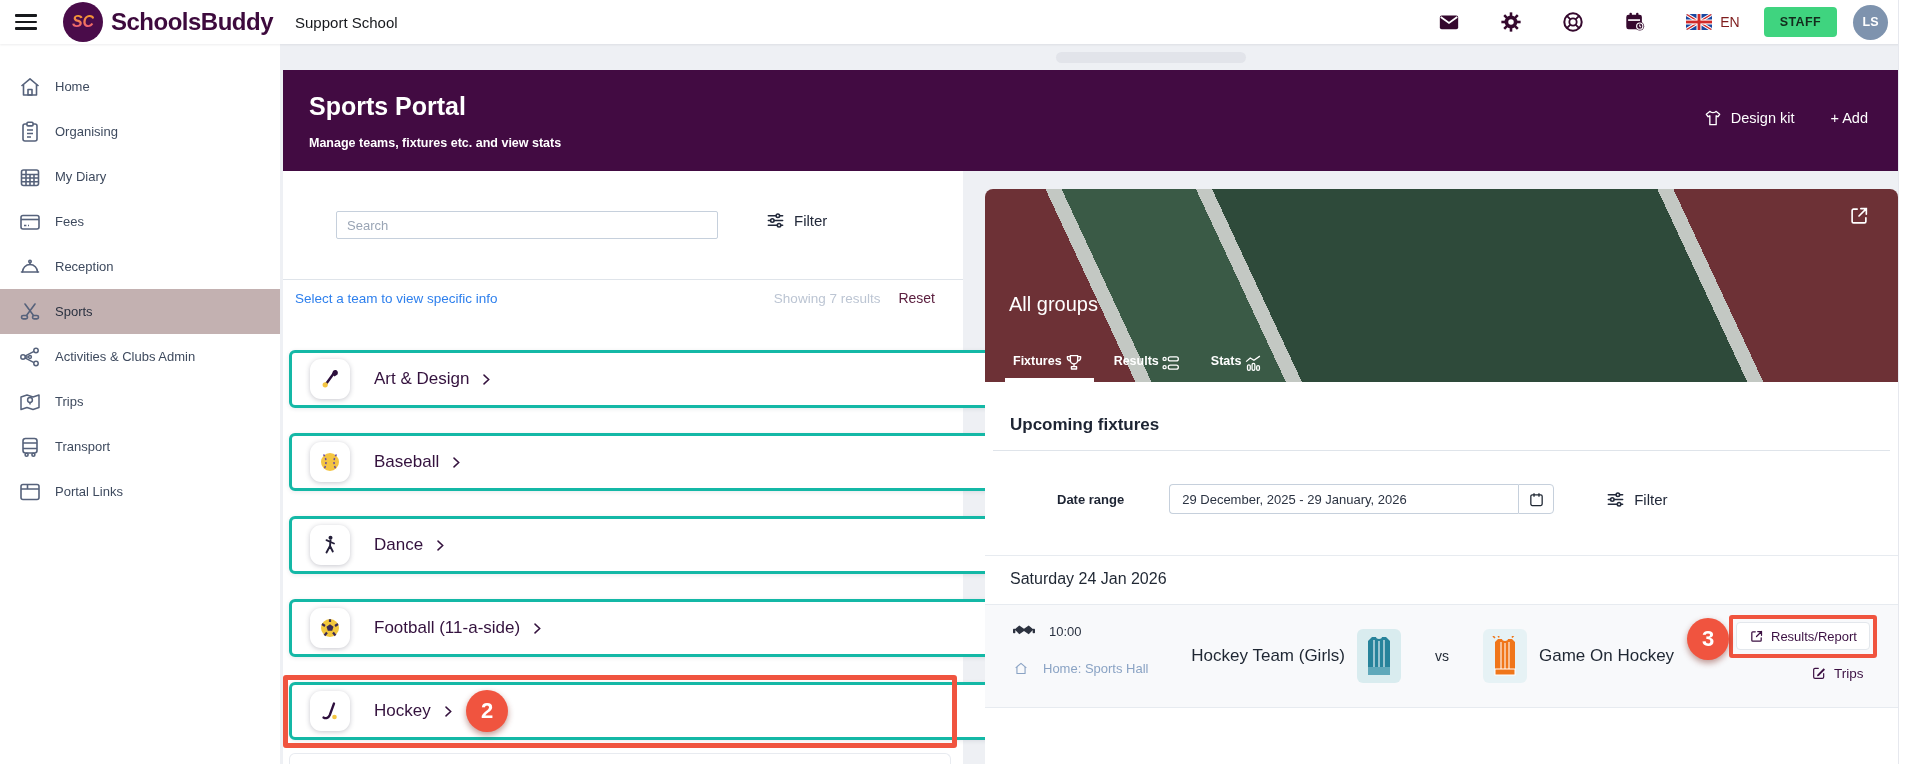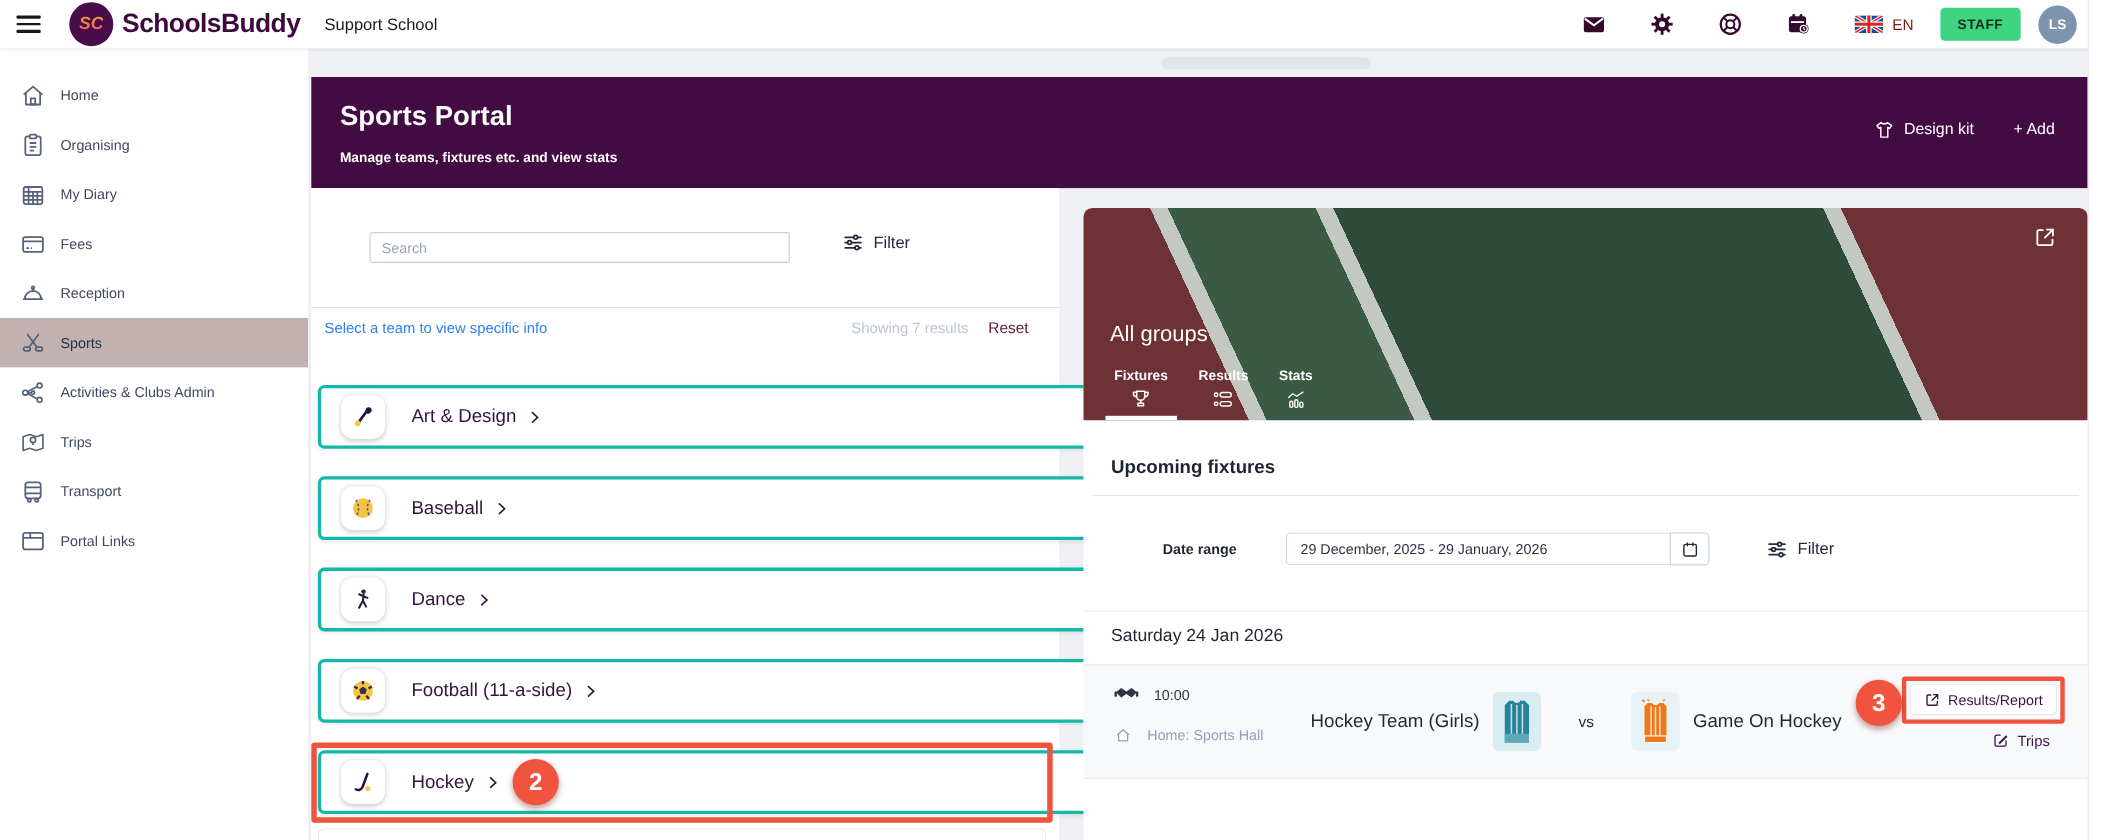--- a/index.html
+++ b/index.html
@@ -81,21 +81,21 @@
              #6d3136 0%, #6d3136 15%,
              #c3c8c3 15%, #c3c8c3 16.6%,
              #3a5a46 16.6%, #3a5a46 30%,
              #c3c8c3 30%, #c3c8c3 31.6%,
              #2e4a3a 31.6%, #2e4a3a 76%,
              #c3c8c3 76%, #c3c8c3 77.6%,
              #6d3136 77.6%, #6d3136 100%); }
   .court-expand { position:absolute; top:16px; right:28px; width:22px; height:22px; color:#fff; cursor:pointer; }
   .group-title { position:absolute; left:24px; top:104px; color:#fff; font-size:20px; }
   .tabs { position:absolute; left:24px; bottom:0; display:flex; gap:20px; }
-  .tab { display:flex; flex-direction:column; align-items:center; color:#fff; cursor:pointer; padding:0 4px 8px 4px; position:relative; }
+  .tab { display:flex; flex-direction:row; align-items:center; color:#fff; cursor:pointer; padding:0 4px 8px 4px; position:relative; }
   .tab-label { font-size:12.5px; font-weight:bold; }
   .tab svg { width:24px; height:22px; margin-top:4px; }
   .tab.active::after { content:""; position:absolute; left:-4px; right:-4px; bottom:0; height:4px; background:#fff; }
 
   .section-title { position:absolute; top:226px; left:25px; font-size:17px; font-weight:bold; color:#1d2433; }
   .rp-divider { position:absolute; top:261px; left:8px; right:8px; height:1px; background:#dfe4ea; }
 
   .date-row { position:absolute; top:296px; left:0; right:0; height:28px; display:flex; align-items:center; }
   .date-label { margin-left:72px; font-size:13px; font-weight:bold; color:#1d2433; }
   .date-group { margin-left:45px; display:flex; height:30px; }

